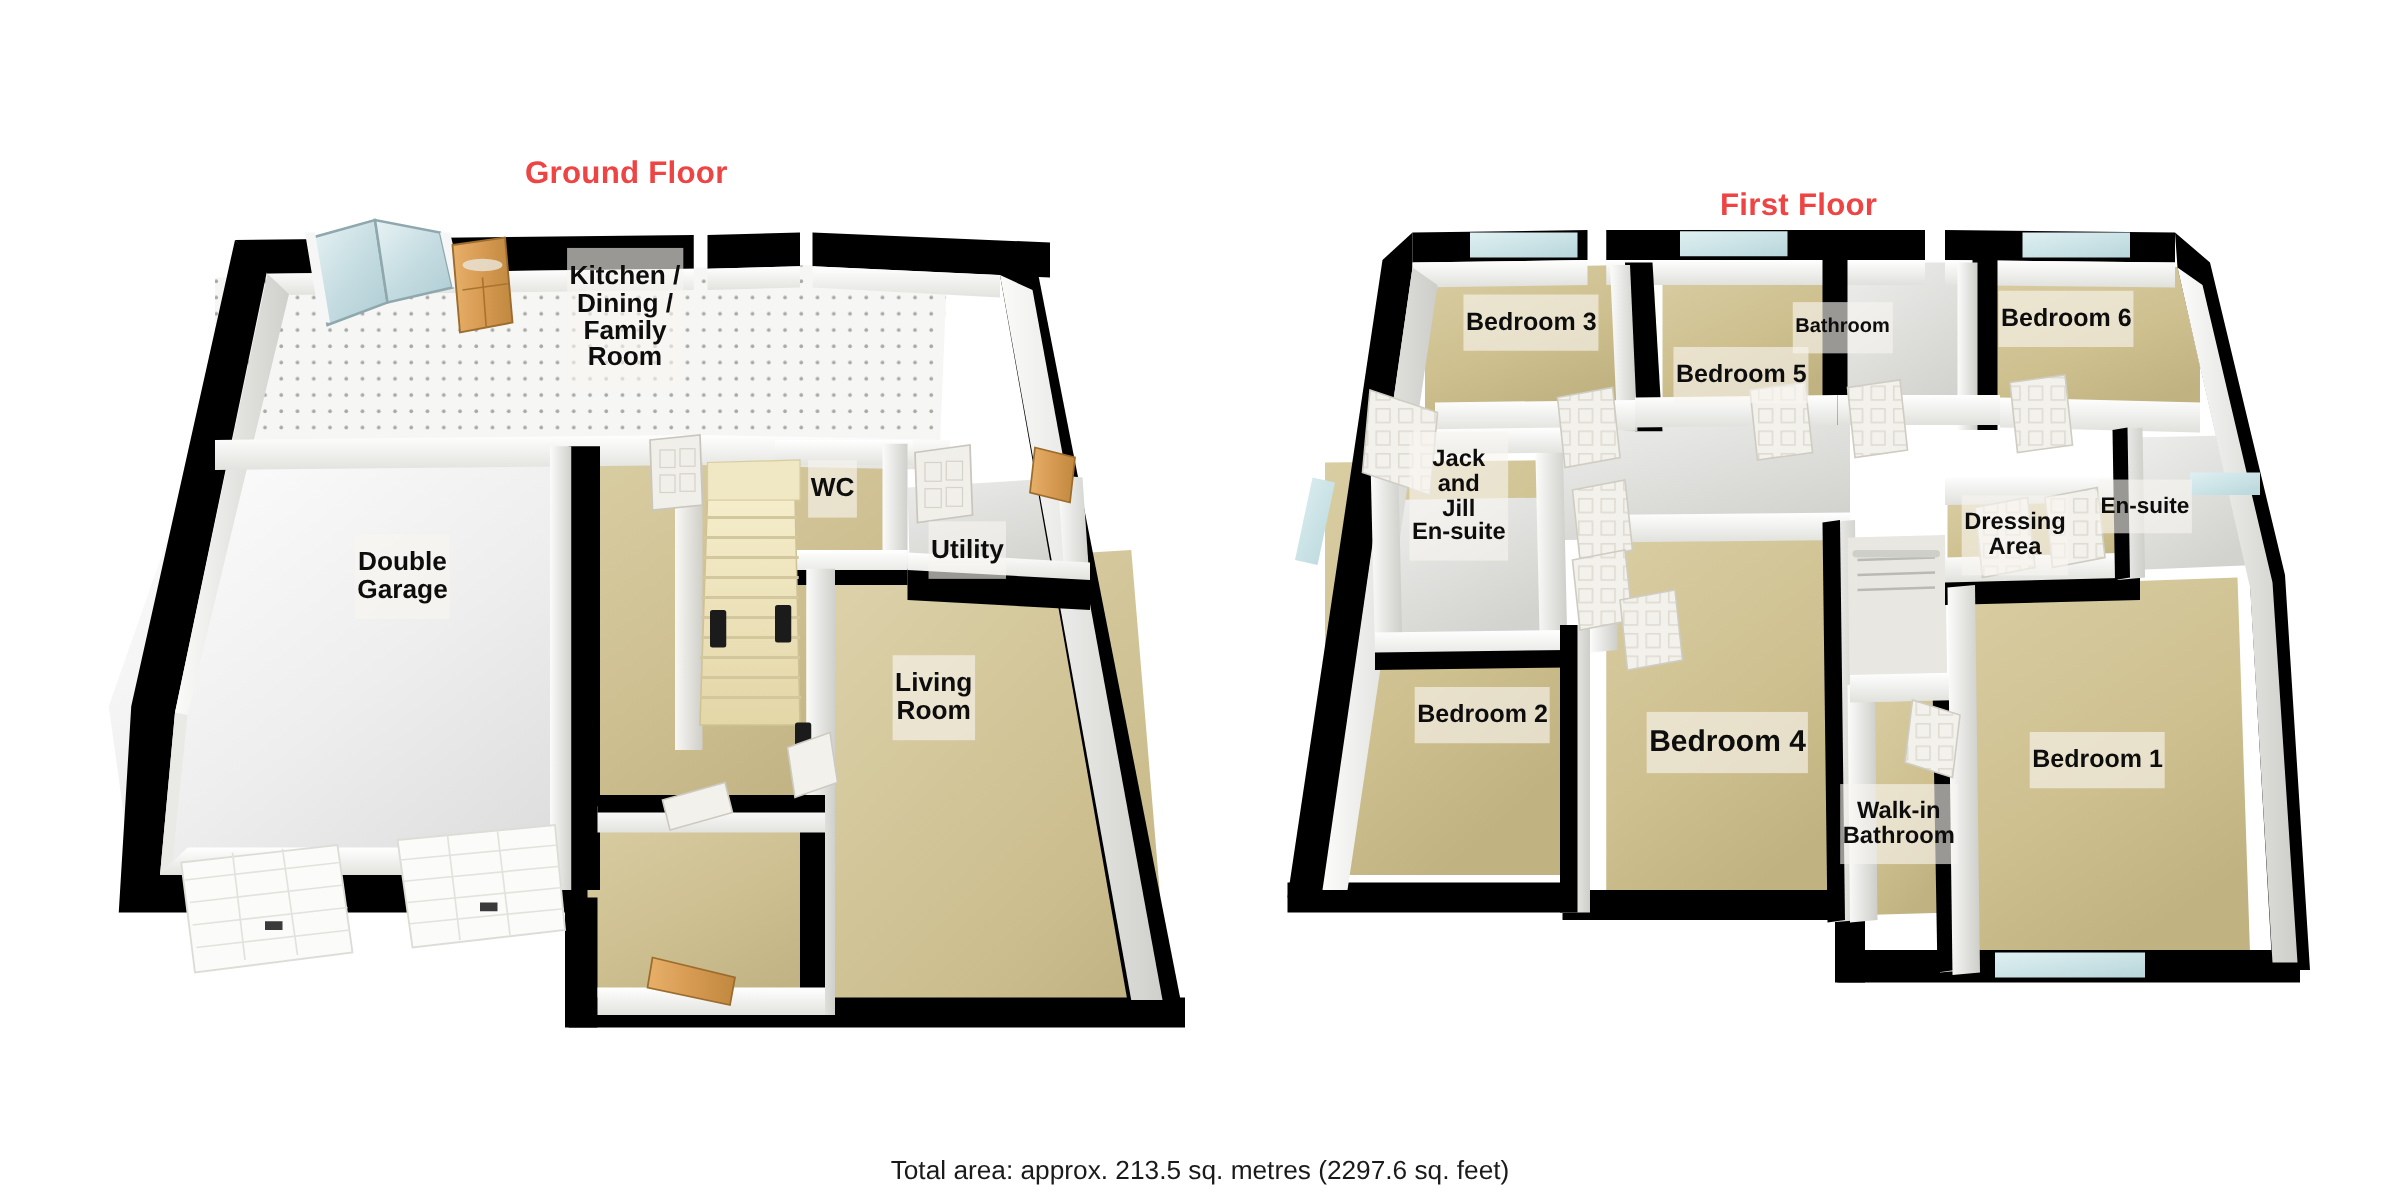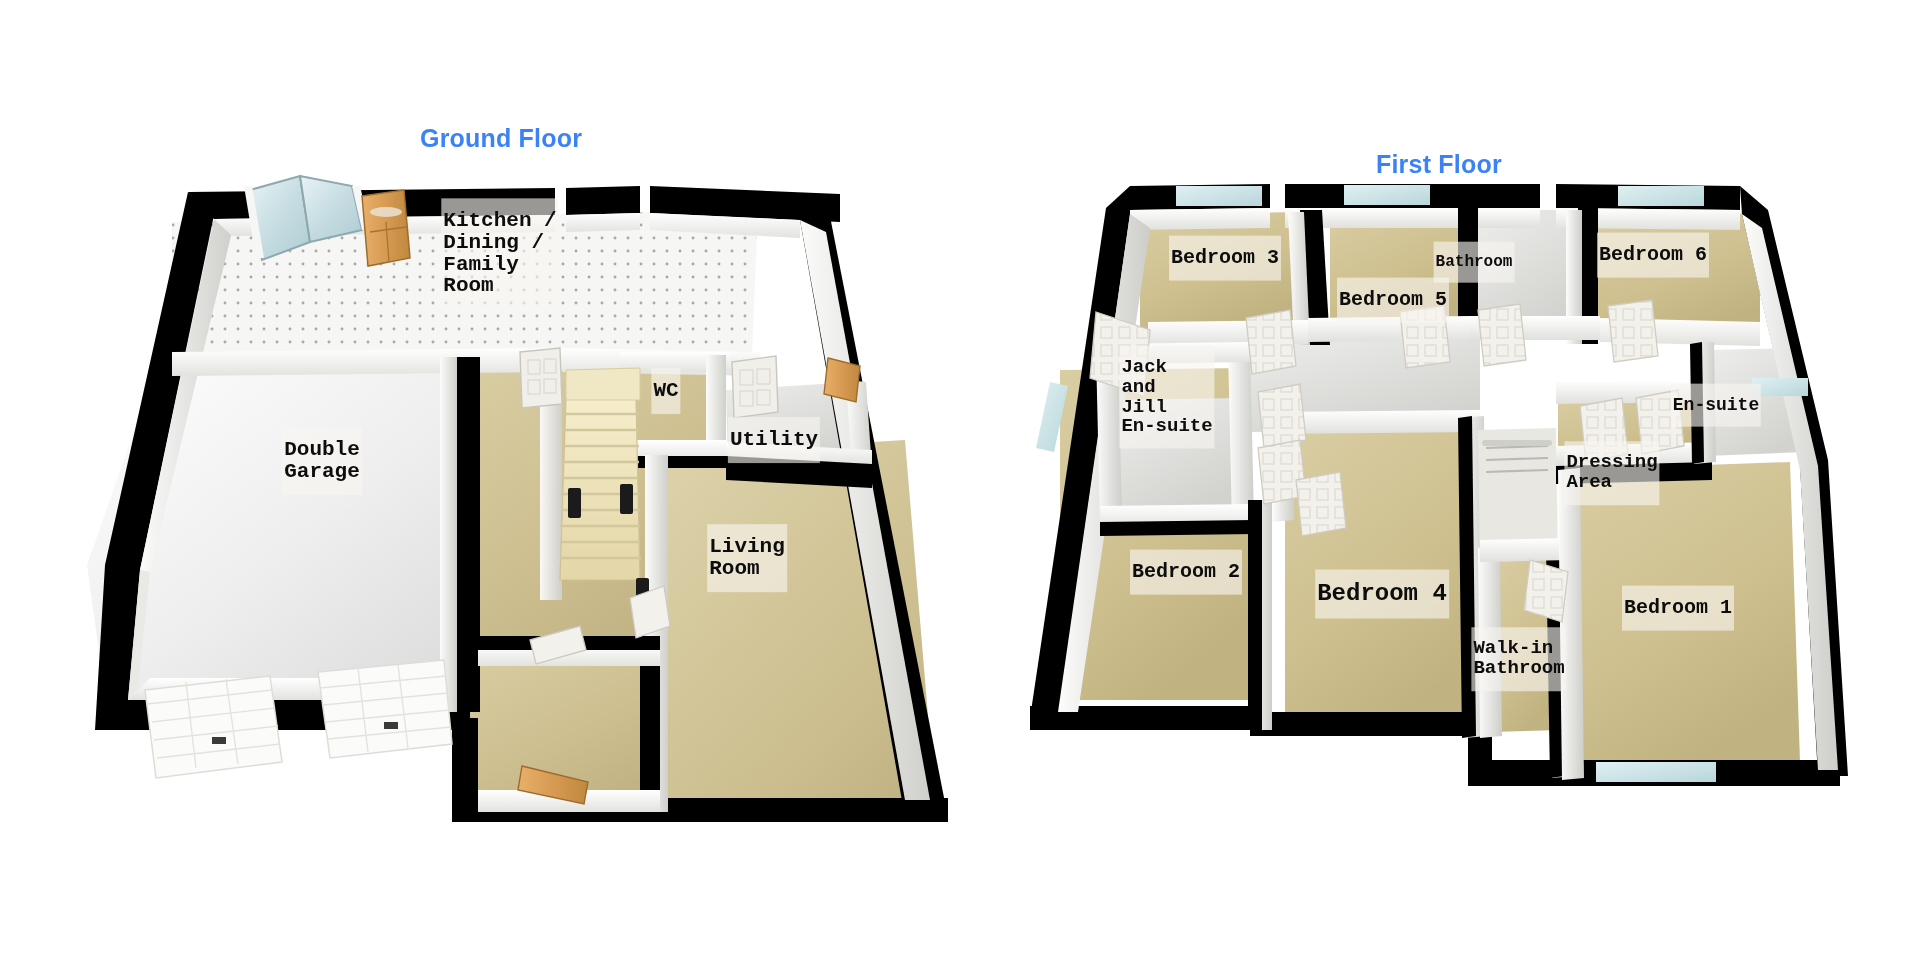--- a/index.html
+++ b/index.html
@@ -8,40 +8,39 @@
     background:#ffffff;
     font-family:"Liberation Sans", sans-serif;
     overflow:hidden;
   }
   #stage { position:relative; width:1920px; height:960px; background:#fff; }
 
   .floor-title {
     position:absolute;
     font-weight:bold;
     font-size:25px;
-    color:#3b82f6;
+    color:#ef4444;
     letter-spacing:0.2px;
     white-space:nowrap;
   }
   #title-ground { left:420px; top:124px; }
   #title-first  { left:1376px; top:150px; }
 
   .plan-svg { position:absolute; left:0; top:0; }
 
   .room-label {
     position:absolute;
     font-weight:bold;
     color:#0d0d0d;
-    text-align:left;
+    text-align:center;
     line-height:1.04;
     white-space:pre-line;
     background:rgba(248,246,241,0.62);
     padding:12px 2px;
     pointer-events:none;
-    font-family:Liberation Mono, monospace;
   }
 
   .footer-note {
     position:absolute;
     left:0; right:0;
     top:925px;
     text-align:center;
     font-size:21px;
     color:#1a1a1a;
     font-family:"Liberation Sans", sans-serif;
@@ -442,22 +441,23 @@
 
   <div class="room-label" style="left:1225px; top:258px; transform:translate(-50%,-50%); font-size:20px;">Bedroom 3</div>
   <div class="room-label" style="left:1393px; top:262px; transform:translate(-50%,-50%); font-size:20px;margin-top:38px;">Bedroom 5</div>
   <div class="room-label" style="left:1474px; top:262px; transform:translate(-50%,-50%); font-size:16px;">Bathroom</div>
   <div class="room-label" style="left:1653px; top:255px; transform:translate(-50%,-50%); font-size:20px;">Bedroom 6</div>
   <div class="room-label" style="left:1167px; top:397px; transform:translate(-50%,-50%); font-size:19px;">Jack
 and
 Jill
 En-suite</div>
   <div class="room-label" style="left:1716px; top:405px; transform:translate(-50%,-50%); font-size:18px;">En-suite</div>
-  <div class="room-label" style="left:1612px; top:473px; transform:translate(-50%,-50%); font-size:19px;">Dressing
+  <div class="room-label" style="left:1612px; top:428px; transform:translate(-50%,-50%); font-size:19px;">Dressing
 Area</div>
   <div class="room-label" style="left:1186px; top:548px; transform:translate(-50%,-50%); font-size:20px;margin-top:24px;">Bedroom 2</div>
   <div class="room-label" style="left:1382px; top:594px; transform:translate(-50%,-50%); font-size:24px;">Bedroom 4</div>
   <div class="room-label" style="left:1519px; top:659px; transform:translate(-50%,-50%); font-size:19px;">Walk-in
 Bathroom</div>
   <div class="room-label" style="left:1678px; top:608px; transform:translate(-50%,-50%); font-size:20px;">Bedroom 1</div>
 
+  <div class="footer-note">Total area: approx. 213.5 sq. metres (2297.6 sq. feet)</div>
 
 </div>
 
 </body></html>

